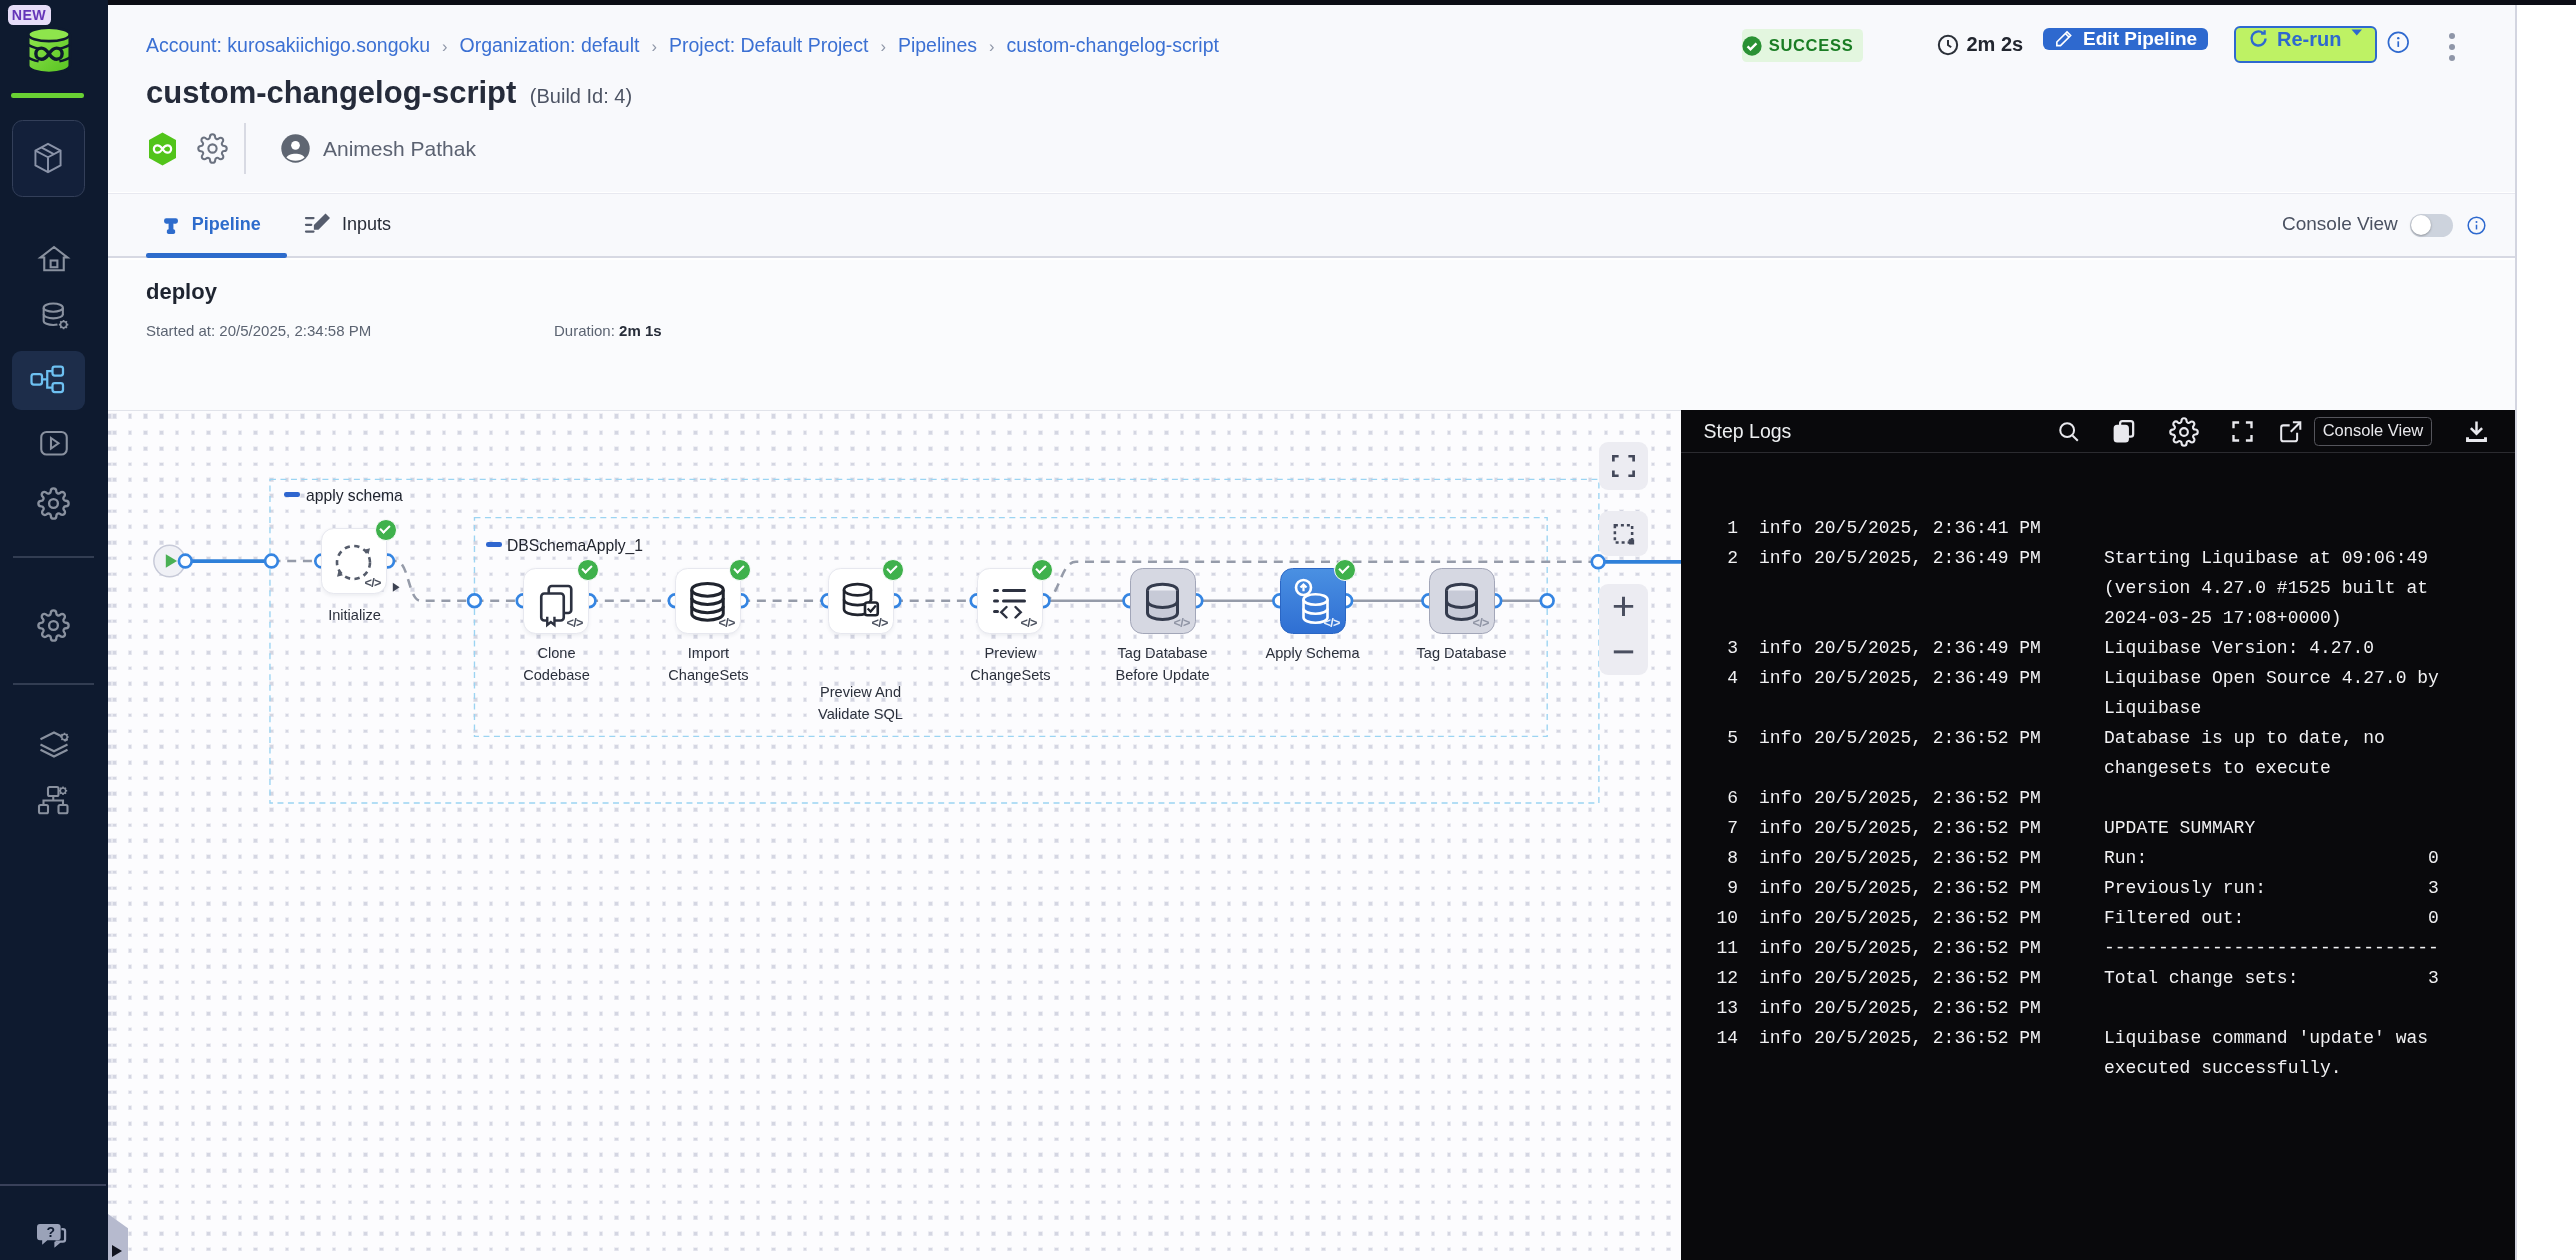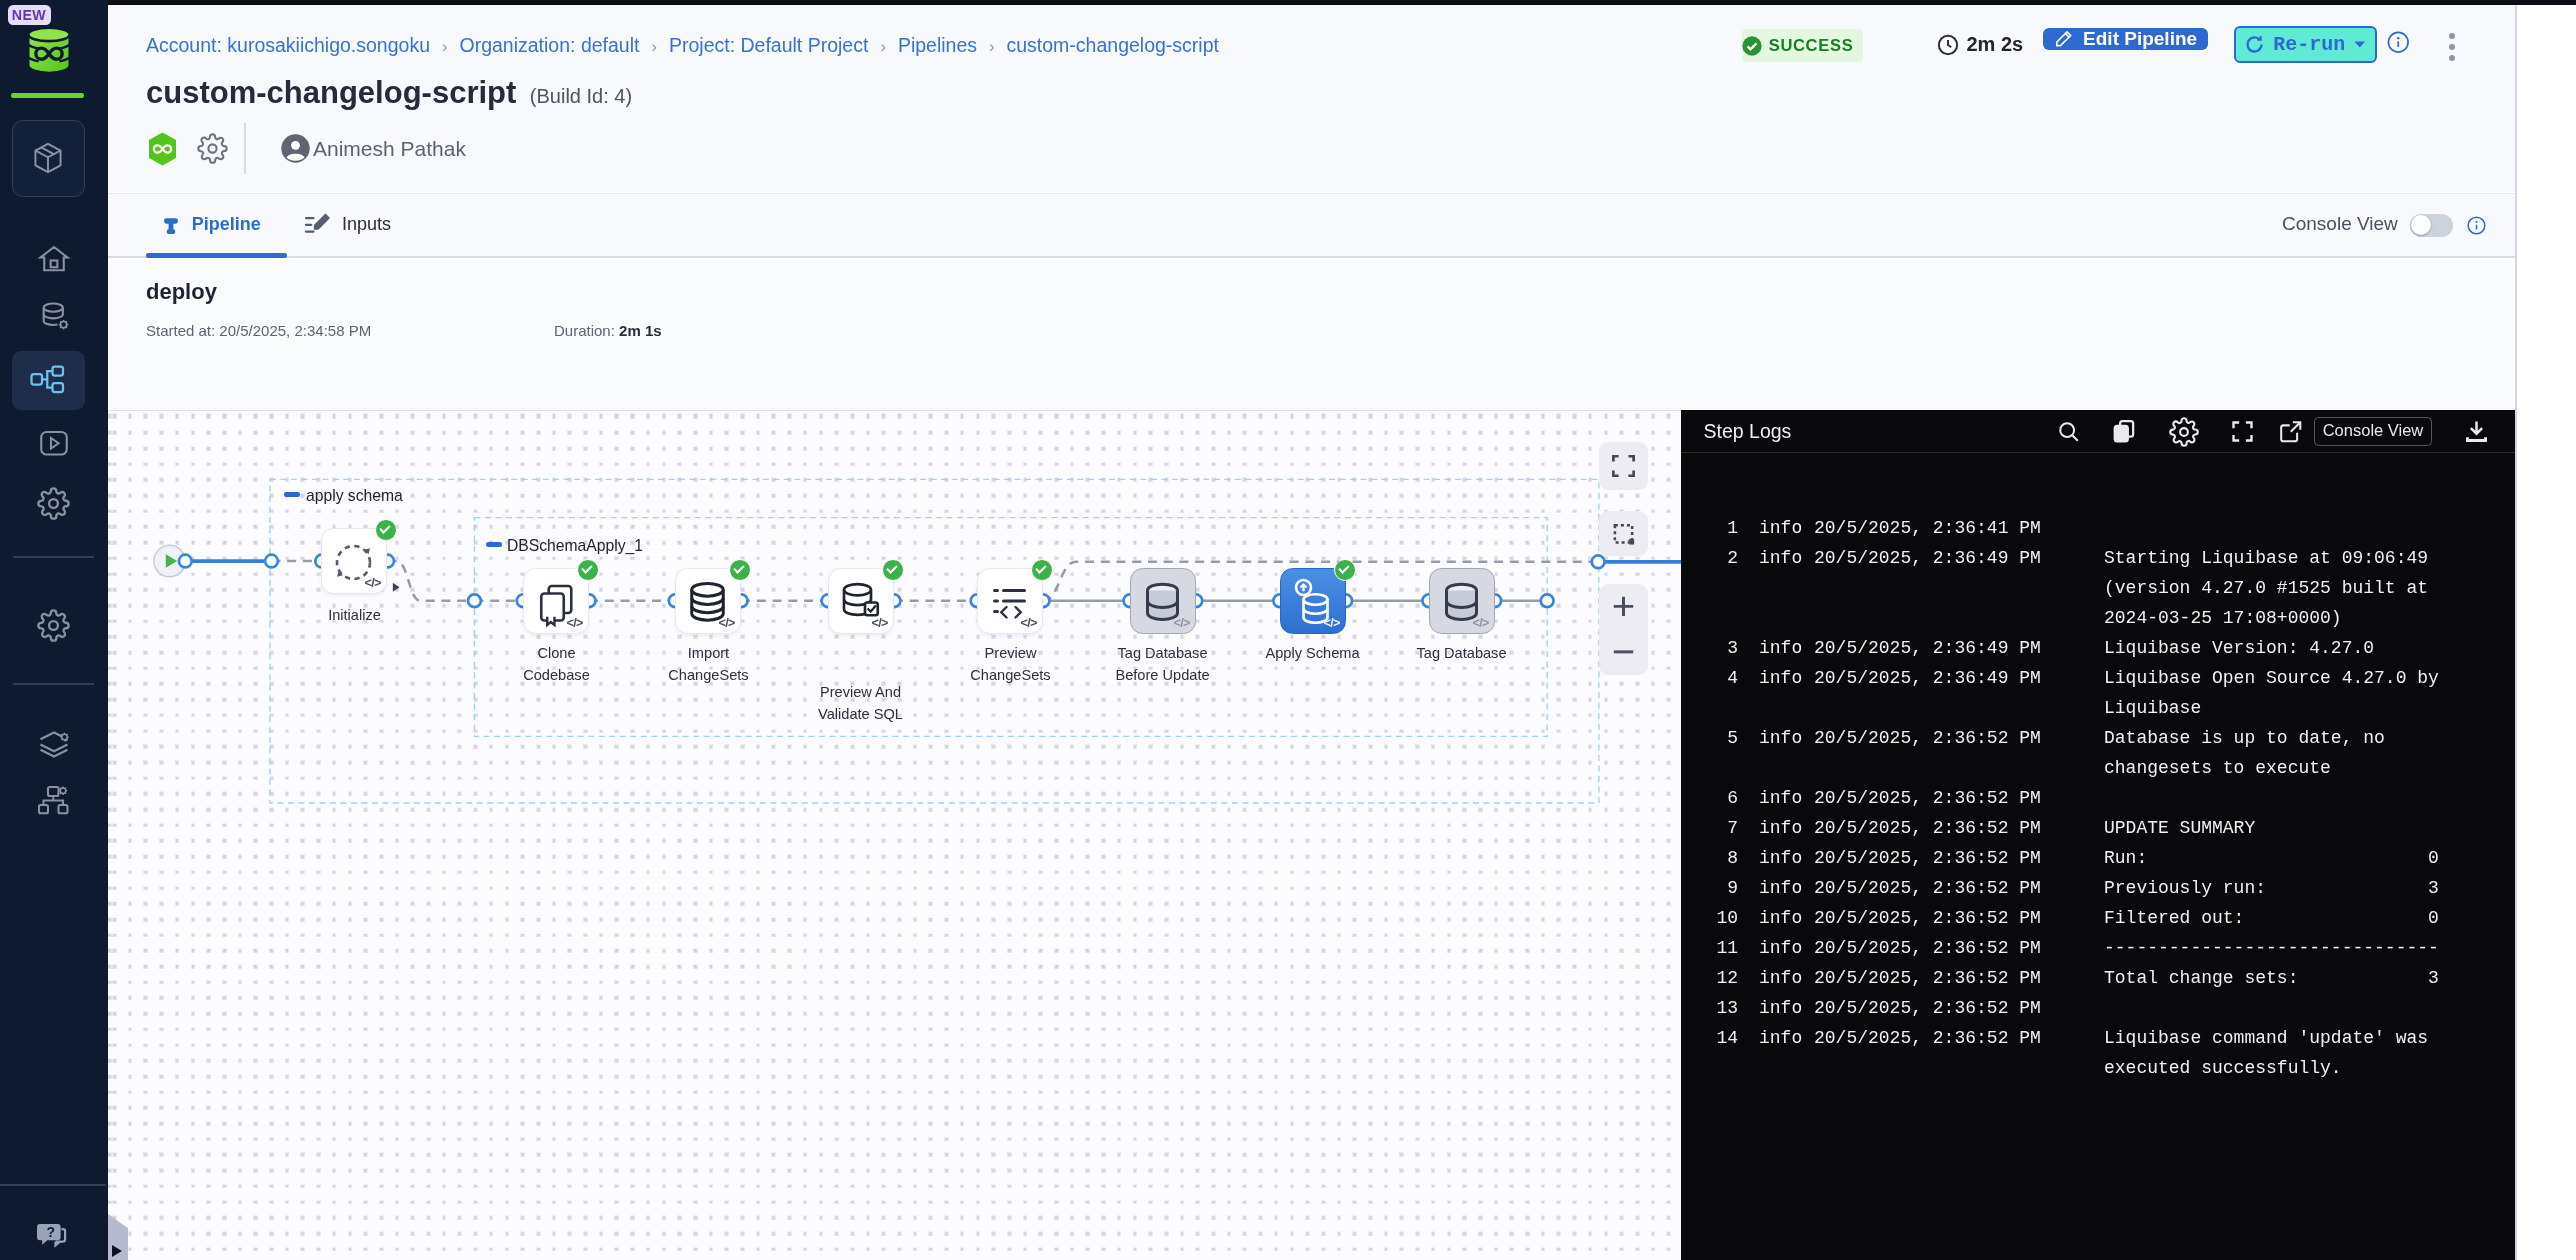--- a/index.html
+++ b/index.html
@@ -31,32 +31,32 @@
            border-top:1.5px solid #e8e9f0; border-bottom:2.2px solid #d7d9e3; }
   #deploy{ left:108px; top:260px; width:2407px; height:150px; background:#fafbfd; }
   #gutter{ left:2515px; top:5.2px;  width:61px; height:1255px; background:#fff; border-left:2.2px solid #d3d5e0; }
 
   
   #crumbs { left:146px; top:34px; font-size:19.5px; color:#3b70d3; }
   #crumbs .sep2 { color:#8f97a8; padding:0 12px; font-size:16.5px; }
   #title { left:146px; top:75px; font-size:31px; font-weight:bold; color:#252b3a; }
   #buildid { font-size:20px; font-weight:normal; color:#4d5464; margin-left:13.5px; }
   #metarow { left:146px; top:129px; height:39px; display:flex; align-items:center; }
-  #uname { font-size:21px; color:#5b6271; margin-left:2px; }
+  #uname { font-size:21px; color:#5b6271; margin-left:12px; }
   #vline1 { left:244px; top:123px; width:1.5px; height:51px; background:#d8dae3; }
 
   
   .succ { left:1742px; top:29px; width:121px; height:33px; background:#e3f6df; border-radius:4.5px;
       display:flex; align-items:center; gap:6.7px; }
   .succ span { color:#1a7d24; font-weight:bold; font-size:16.5px; letter-spacing:0.7px; }
   #dur { left:1937px; top:33px; display:flex; align-items:center; gap:7.5px; font-size:20px; color:#22262f; font-weight:bold;}
   #editbtn { left:2043px; top:28px; width:165px; height:22px; background:#2e69cf; border-radius:6px; color:#fff;
       font-size:19px; font-weight:bold; display:flex; align-items:center; justify-content:center; gap:9.7px;}
-  #rerunbtn { left:2234px; top:26px; width:143px; height:37px; background:#5eead4; border:2.2px solid #2e69cf; border-radius:6px;
-      color:#2e69cf; font-size:20px; font-weight:bold; display:flex; align-items:center; justify-content:center; gap:8.2px;font-family:Liberation Mono, monospace;}
+  #rerunbtn { left:2234px; top:26px; width:143px; height:37px; background:#bef264; border:2.2px solid #2e69cf; border-radius:6px;
+      color:#2e69cf; font-size:20px; font-weight:bold; display:flex; justify-content:center; gap:8.2px;}
   #info1 { left:2387px; top:31px; }
   #dots3 { left:2449px; top:33px; width:6px; }
   #dots3 div { width:6px; height:6px; border-radius:50%; background:#8f96a8; margin-bottom:5.2px;}
 
   
   #tabPipeline { left:160px; top:193px; height:63px; display:flex; align-items:center; gap:9.7px;
       color:#2e6ccc; font-size:18px; font-weight:bold; }
   #tabInputs { left:303px; top:193px; height:63px; display:flex; align-items:center; gap:12px;
       color:#272c37; font-size:18px; }
   #tabline { left:146px; top:253px; width:141px; height:4.5px; background:#2e6ccc; border-radius:2.2px;}

